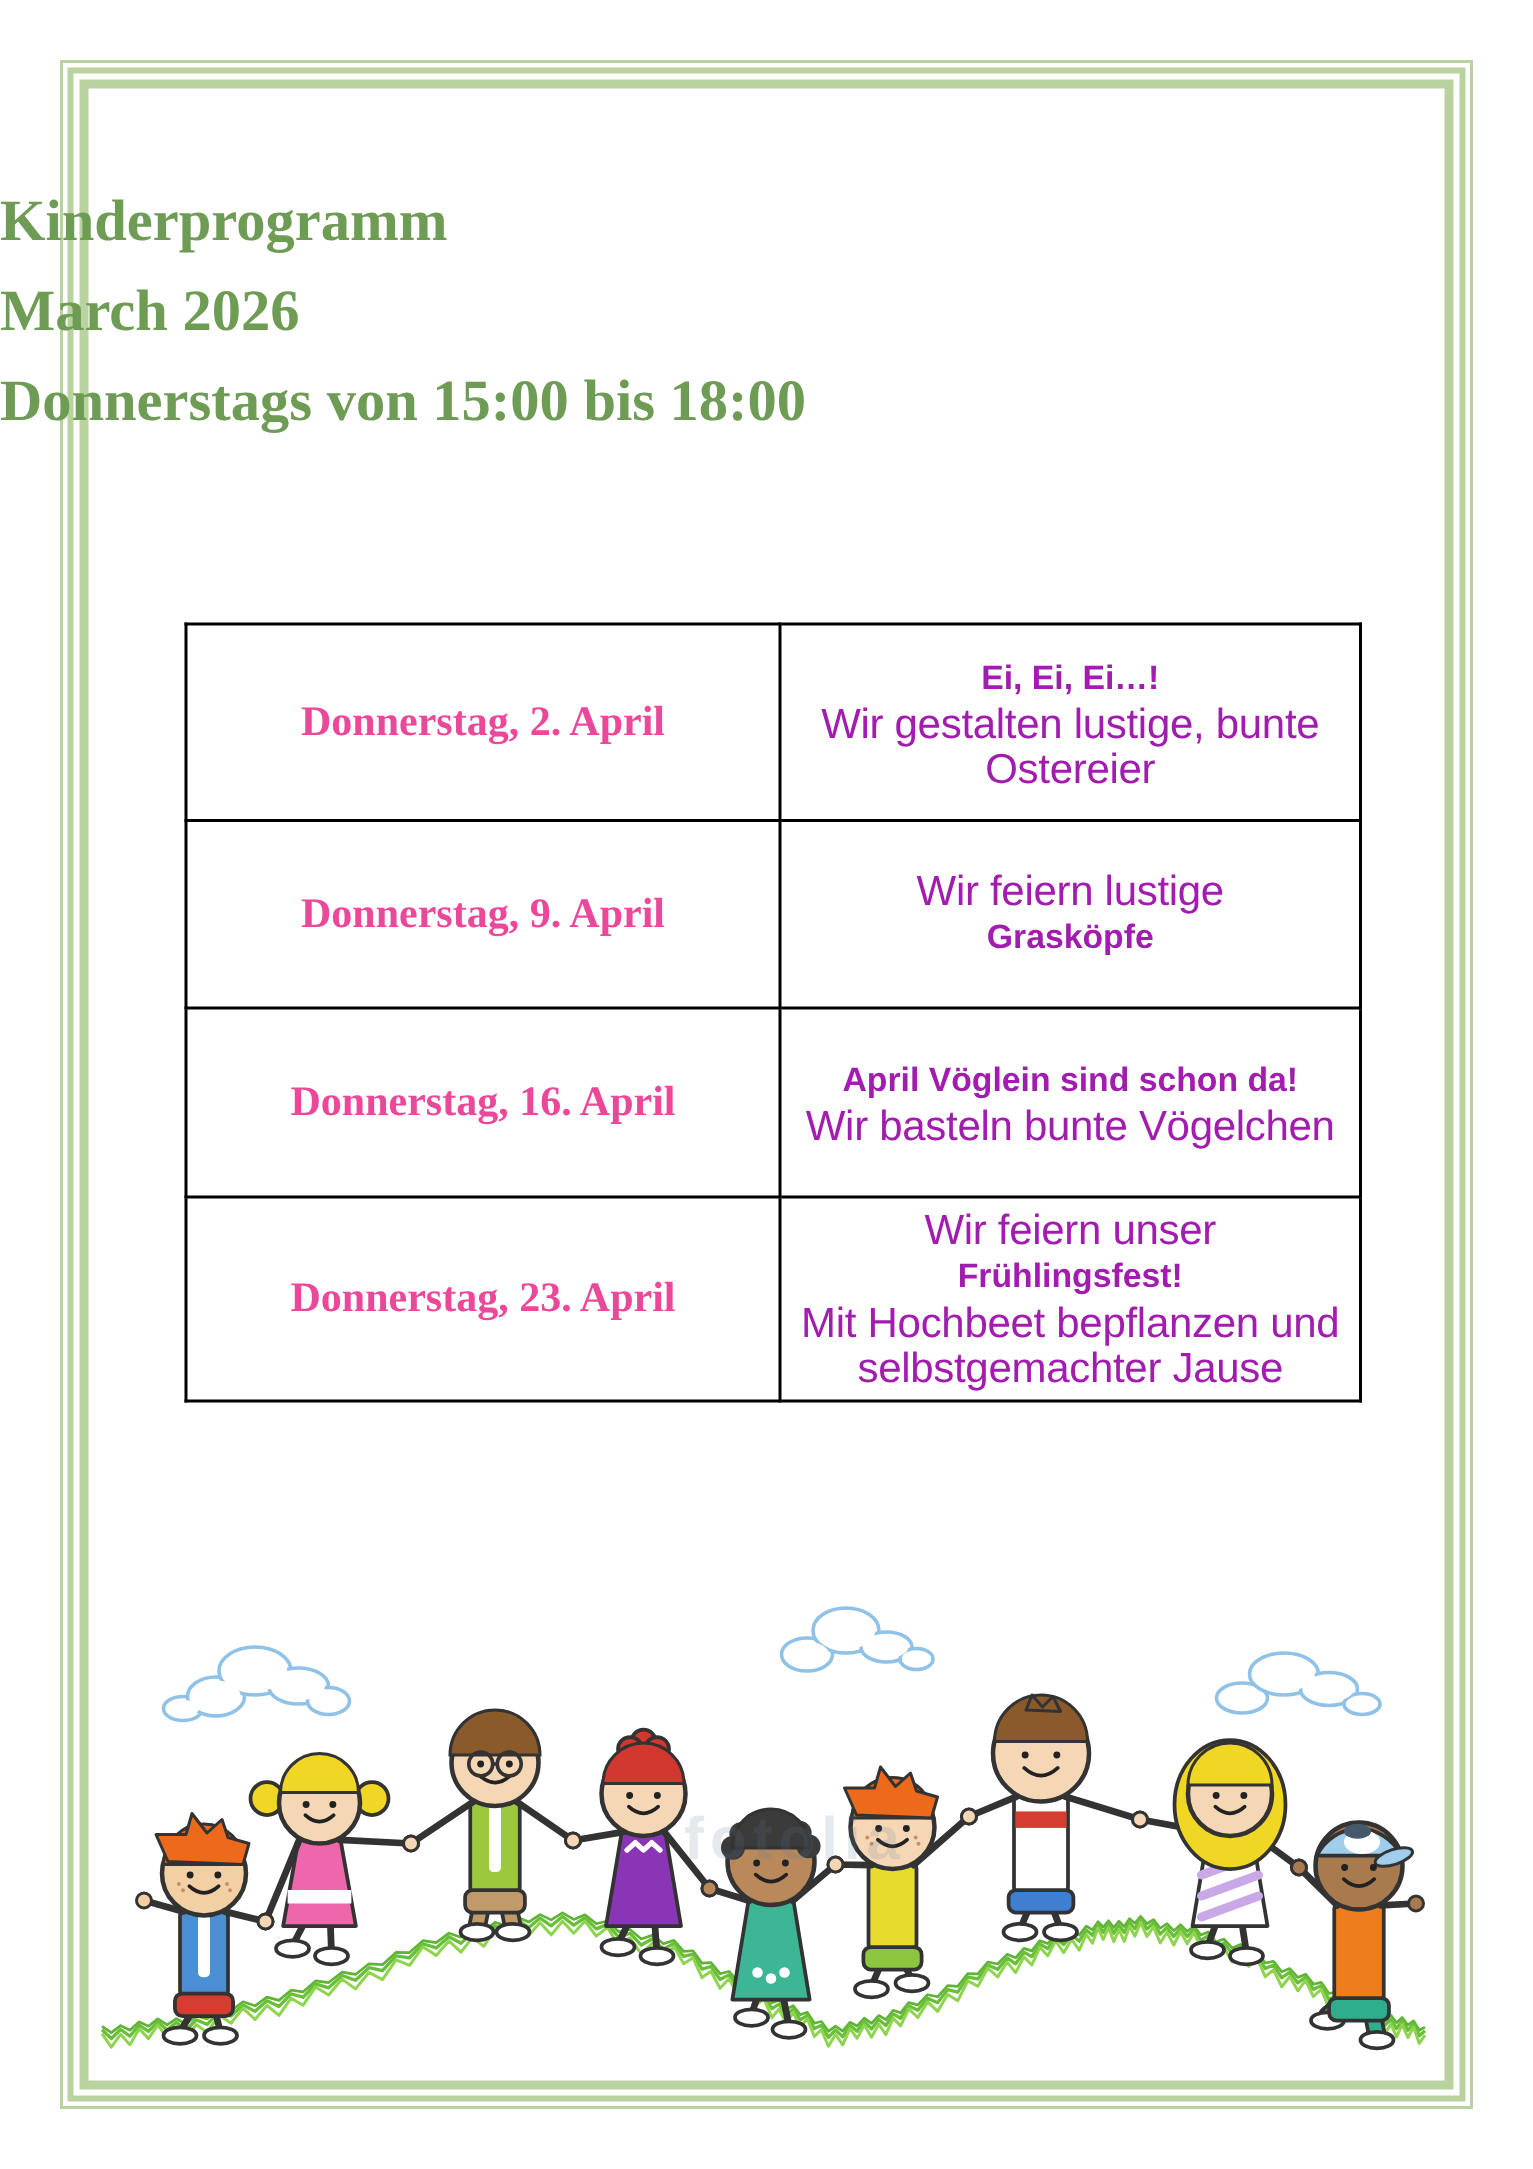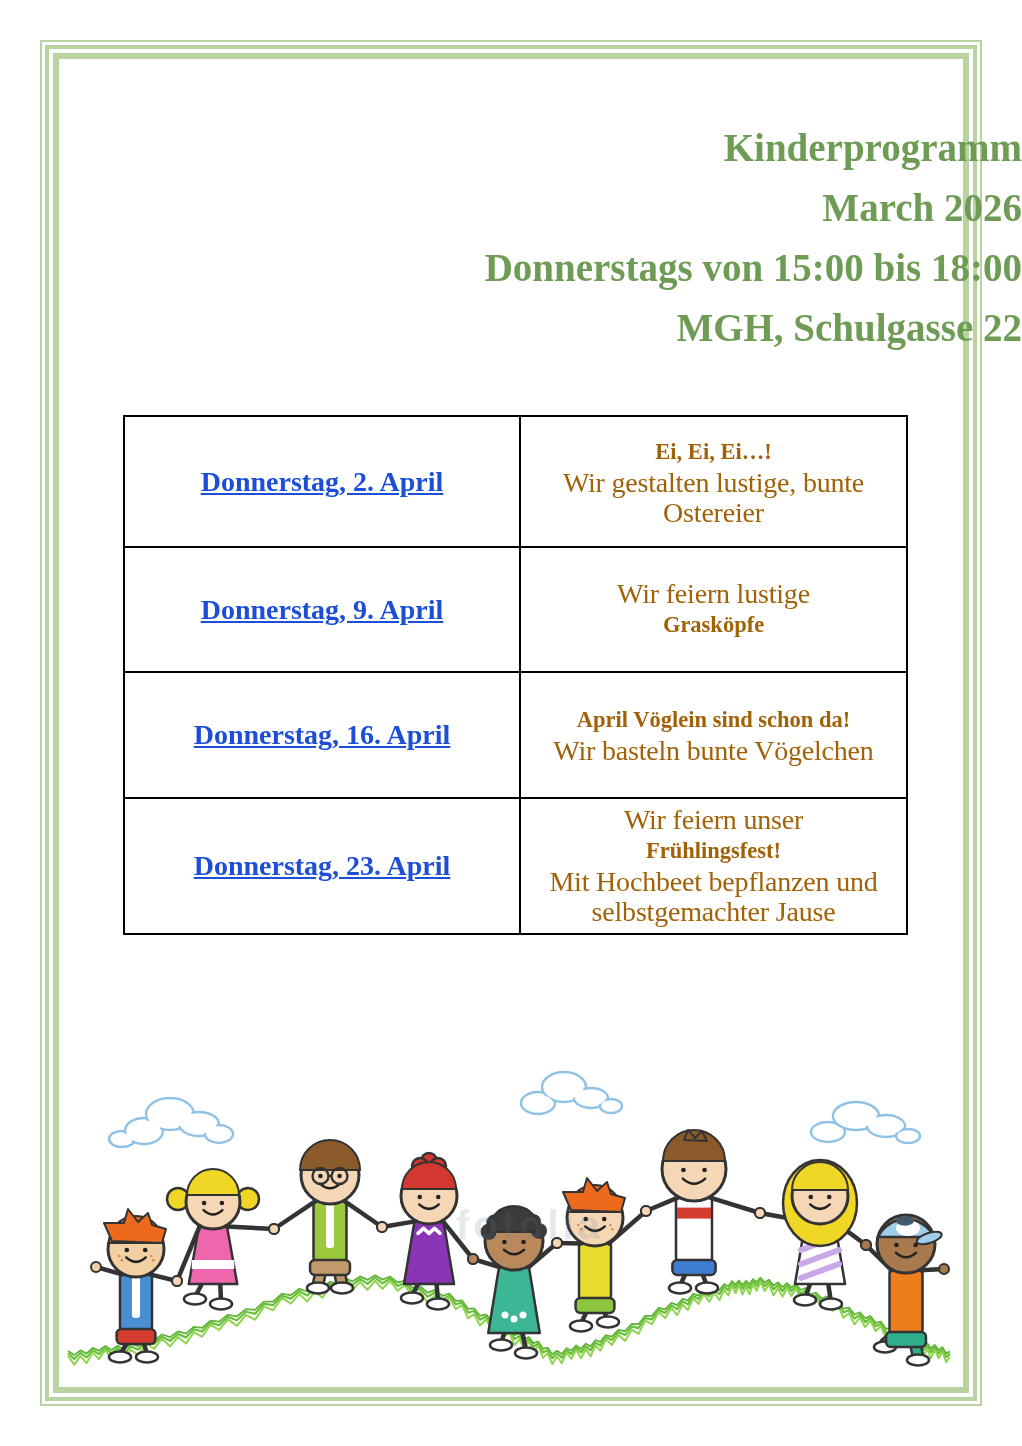--- a/index.html
+++ b/index.html
@@ -3,53 +3,52 @@
 <meta charset="utf-8">
 <style>
   html,body{margin:0;padding:0;background:#ffffff;}
   .page{position:relative;width:1022px;height:1446px;background:#ffffff;overflow:hidden;
         font-family:"Liberation Serif",serif;}
   
   .frame-outer{position:absolute;inset:40px;border:2px solid #b9d3a0;}
   .frame-mid{position:absolute;inset:3px;border:4px solid #b9d3a0;}
   .frame-inner{position:absolute;inset:4px;border:6px solid #b9d3a0;}
   
-  .titles{position:absolute;left:0;right:0;top:118px;text-align:right;
+  .titles{position:absolute;left:0;right:0;top:118px;text-align:left;
           color:#6f9c55;font-weight:bold;font-size:39px;line-height:60px;
           font-family:"Liberation Serif",serif;}
   
   .schedule{position:absolute;left:123px;top:415px;width:785px;border-collapse:collapse;}
   .schedule td{border:2px solid #000;text-align:center;vertical-align:middle;padding:4px 8px;}
   .schedule tr:nth-child(1){height:131px;}
   .schedule tr:nth-child(2){height:125px;padding-left:36px;}
   .schedule tr:nth-child(3){height:126px;padding-left:20px;}
   .schedule tr:nth-child(4){height:136px;}
-  .date-cell{width:378px;font-weight:bold;font-size:28px;color:#1d4ed8;
-             font-family:"Liberation Serif",serif;text-decoration:underline;}
-  .details-cell{font-family:Liberation Serif, serif;color:#a16207;}
+  .date-cell{width:378px;font-weight:bold;font-size:28px;color:#ec4899;
+             font-family:"Liberation Serif",serif;}
+  .details-cell{font-family:Liberation Sans, sans-serif;color:#a21caf;}
   .detail-line{font-size:28px;line-height:30px;letter-spacing:-0.2px;}
   .detail-line.bold{font-weight:bold;font-size:22.5px;line-height:32px;letter-spacing:0;}
   
   .illustration{position:absolute;left:60px;top:1061px;width:900px;height:322px;}
 </style>
 </head>
 <body>
 
 <div class="page">
   <div class="frame-outer">
     <div class="frame-mid">
       <div class="frame-inner"></div>
     </div>
   </div>
 
   <header class="titles">
     <div>Kinderprogramm</div>
     <div>March 2026</div>
     <div>Donnerstags von 15:00 bis 18:00</div>
-    <div>MGH, Schulgasse 22</div>
   </header>
 
   <table class="schedule">
     <tbody>
         <tr>
           <td class="date-cell">Donnerstag, 2. April</td>
           <td class="details-cell">
             <div class="detail-line bold">Ei, Ei, Ei…!</div>
             <div class="detail-line">Wir gestalten lustige, bunte Ostereier</div>
           </td>

